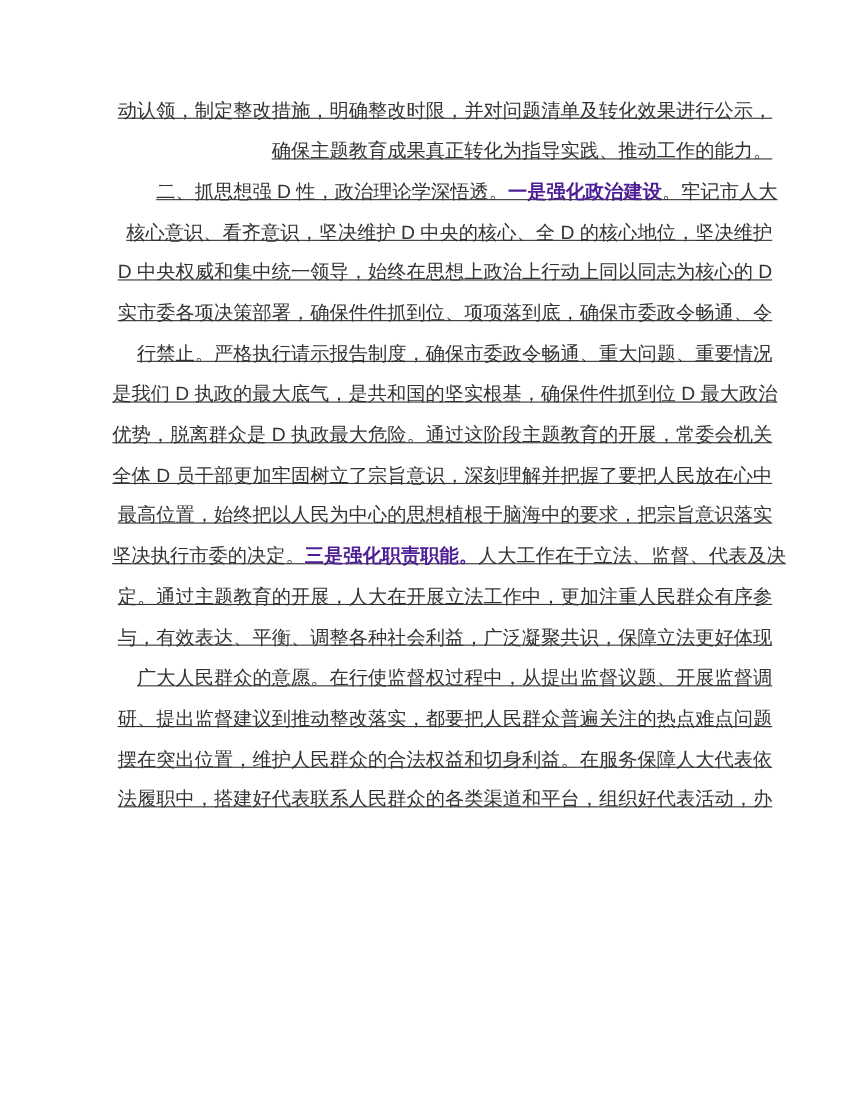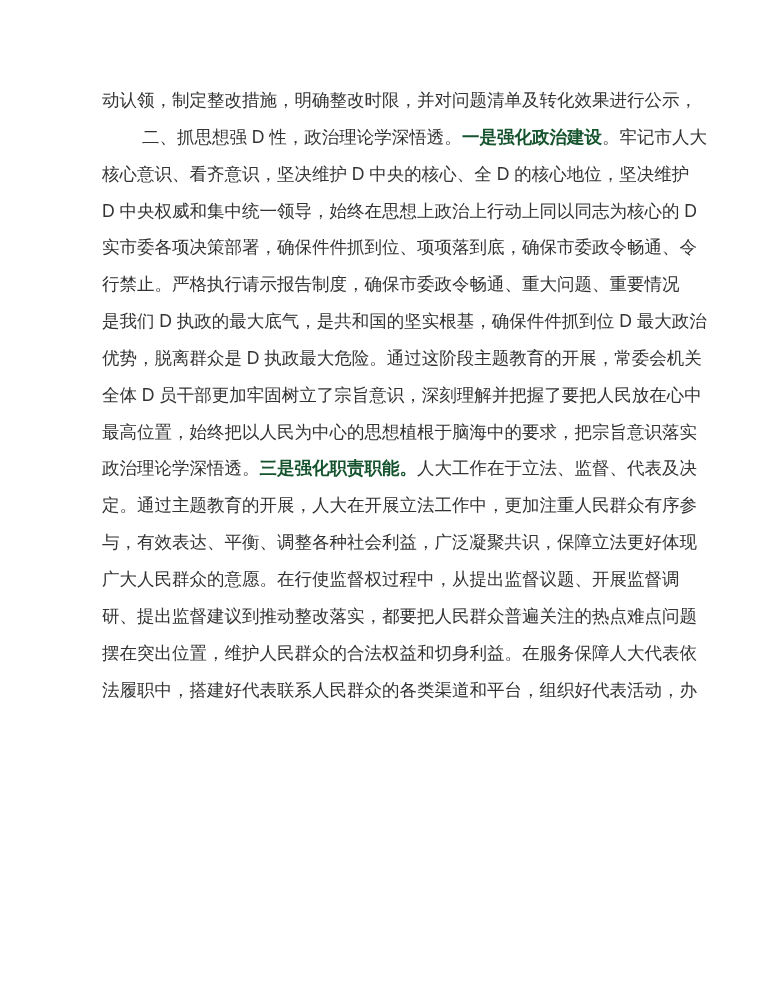--- a/index.html
+++ b/index.html
@@ -20,49 +20,51 @@
     left: 102px;
     top: 82px;
     width: 600px;
     color: #333333;
     font-size: 17.5px;
   }
   .text-line {
     height: 36.85px;
     line-height: 36.85px;
     white-space: pre;
-    text-align: left;
+    text-align: right;
+    text-decoration: underline;
   }
   .text-line.indent {
     padding-left: 40px;
   }
   .text-run {
     font-weight: 400;
   }
   .text-run.bold {
     font-weight: 700;
-    color: #14532d;
+    color: #4c1d95;
   }
 </style>
 </head>
 <body>
 
 <div class="page">
   <div class="doc-body" id="doc-body">
       <div class="text-line"><span class="text-run">动认领，制定整改措施，明确整改时限，并对问题清单及转化效果进行公示，</span></div>
+      <div class="text-line"><span class="text-run">确保主题教育成果真正转化为指导实践、推动工作的能力。</span></div>
       <div class="text-line indent"><span class="text-run">二、抓思想强 D 性，政治理论学深悟透。</span><span class="text-run bold">一是强化政治建设</span><span class="text-run">。牢记市人大</span></div>
       <div class="text-line"><span class="text-run">核心意识、看齐意识，坚决维护 D 中央的核心、全 D 的核心地位，坚决维护</span></div>
       <div class="text-line"><span class="text-run">D 中央权威和集中统一领导，始终在思想上政治上行动上同以同志为核心的 D</span></div>
       <div class="text-line"><span class="text-run">实市委各项决策部署，确保件件抓到位、项项落到底，确保市委政令畅通、令</span></div>
       <div class="text-line"><span class="text-run">行禁止。严格执行请示报告制度，确保市委政令畅通、重大问题、重要情况</span></div>
       <div class="text-line"><span class="text-run">是我们 D 执政的最大底气，是共和国的坚实根基，确保件件抓到位 D 最大政治</span></div>
       <div class="text-line"><span class="text-run">优势，脱离群众是 D 执政最大危险。通过这阶段主题教育的开展，常委会机关</span></div>
       <div class="text-line"><span class="text-run">全体 D 员干部更加牢固树立了宗旨意识，深刻理解并把握了要把人民放在心中</span></div>
       <div class="text-line"><span class="text-run">最高位置，始终把以人民为中心的思想植根于脑海中的要求，把宗旨意识落实</span></div>
-      <div class="text-line"><span class="text-run">政治理论学深悟透。</span><span class="text-run bold">三是强化职责职能。</span><span class="text-run">人大工作在于立法、监督、代表及决</span></div>
+      <div class="text-line"><span class="text-run">坚决执行市委的决定。</span><span class="text-run bold">三是强化职责职能。</span><span class="text-run">人大工作在于立法、监督、代表及决</span></div>
       <div class="text-line"><span class="text-run">定。通过主题教育的开展，人大在开展立法工作中，更加注重人民群众有序参</span></div>
       <div class="text-line"><span class="text-run">与，有效表达、平衡、调整各种社会利益，广泛凝聚共识，保障立法更好体现</span></div>
       <div class="text-line"><span class="text-run">广大人民群众的意愿。在行使监督权过程中，从提出监督议题、开展监督调</span></div>
       <div class="text-line"><span class="text-run">研、提出监督建议到推动整改落实，都要把人民群众普遍关注的热点难点问题</span></div>
       <div class="text-line"><span class="text-run">摆在突出位置，维护人民群众的合法权益和切身利益。在服务保障人大代表依</span></div>
       <div class="text-line"><span class="text-run">法履职中，搭建好代表联系人民群众的各类渠道和平台，组织好代表活动，办</span></div>
     </div>
 </div>
 
 </body></html>

